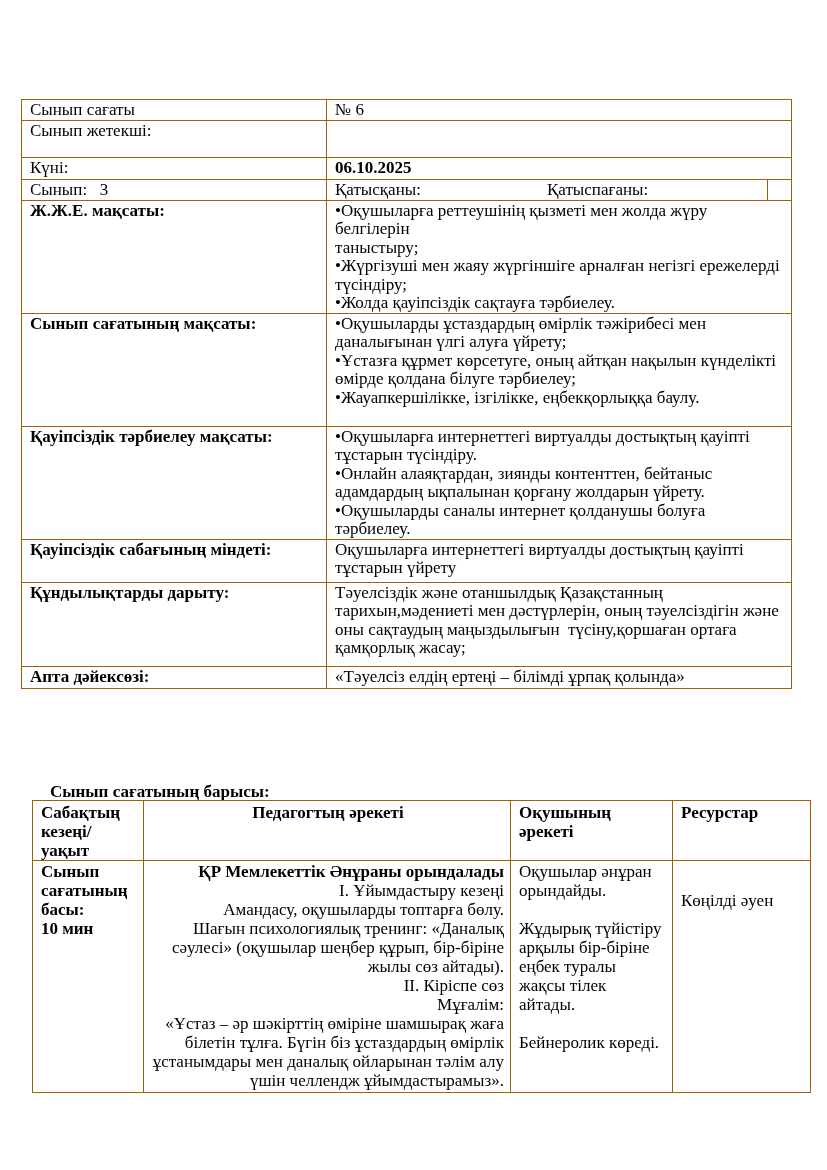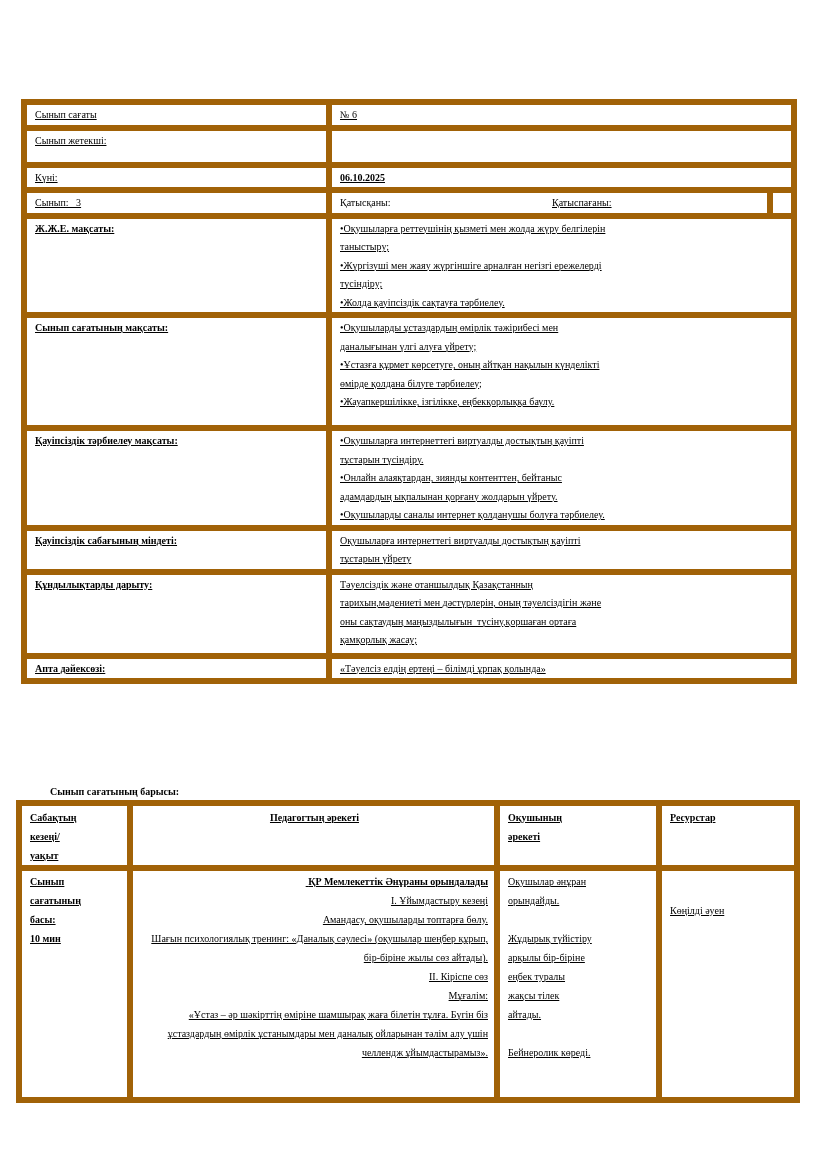--- a/index.html
+++ b/index.html
@@ -1,33 +1,33 @@
 <!DOCTYPE html>
 <html><head>
 <meta charset="utf-8">
 <style>
   html,body{margin:0;padding:0;background:#ffffff;}
   .page{position:relative;width:827px;height:1170px;background:#ffffff;color:#000000;
         font-family:"Liberation Serif","DejaVu Serif",serif;overflow:hidden;}
   table{border-collapse:collapse;table-layout:fixed;position:absolute;background:#ffffff;}
-  td,th{border:6px solid #a16207;vertical-align:top;box-sizing:border-box;
-        padding:1px 6px 0 8px;font-size:10px;line-height:18.5px;
-        font-weight:normal;text-align:left;overflow:hidden;text-decoration:underline;}
+  td,th{border:1px solid #a16207;vertical-align:top;box-sizing:border-box;
+        padding:1px 6px 0 8px;font-size:17px;line-height:18.5px;
+        font-weight:normal;text-align:left;overflow:hidden;}
   #info-table{left:21px;top:99px;width:770px;}
-  #lesson-table{left:16px;top:800px;width:778px;padding-left:48px;}
+  #lesson-table{left:32px;top:800px;width:778px;padding-left:48px;}
   #lesson-table td,#lesson-table th{line-height:19px;}
   #lesson-table th{font-weight:bold;padding-top:2px;}
   .pre{white-space:pre-wrap;}
   .b{font-weight:bold;}
   .just{text-align:justify;}
   .center{text-align:center;}
   .attend-first{display:inline-block;width:212px;}
   .res-pad{padding-top:30px;}
   .para{margin:0;text-align:right;}
-  #flow-heading{position:absolute;left:50px;top:783px;font-size:10px;
+  #flow-heading{position:absolute;left:50px;top:783px;font-size:17px;
         line-height:17px;font-weight:bold;white-space:pre;}
 </style>
 </head>
 <body>
 
 <div class="page">
 
   <table id="info-table">
     <colgroup>
         <col style="width:305px">

